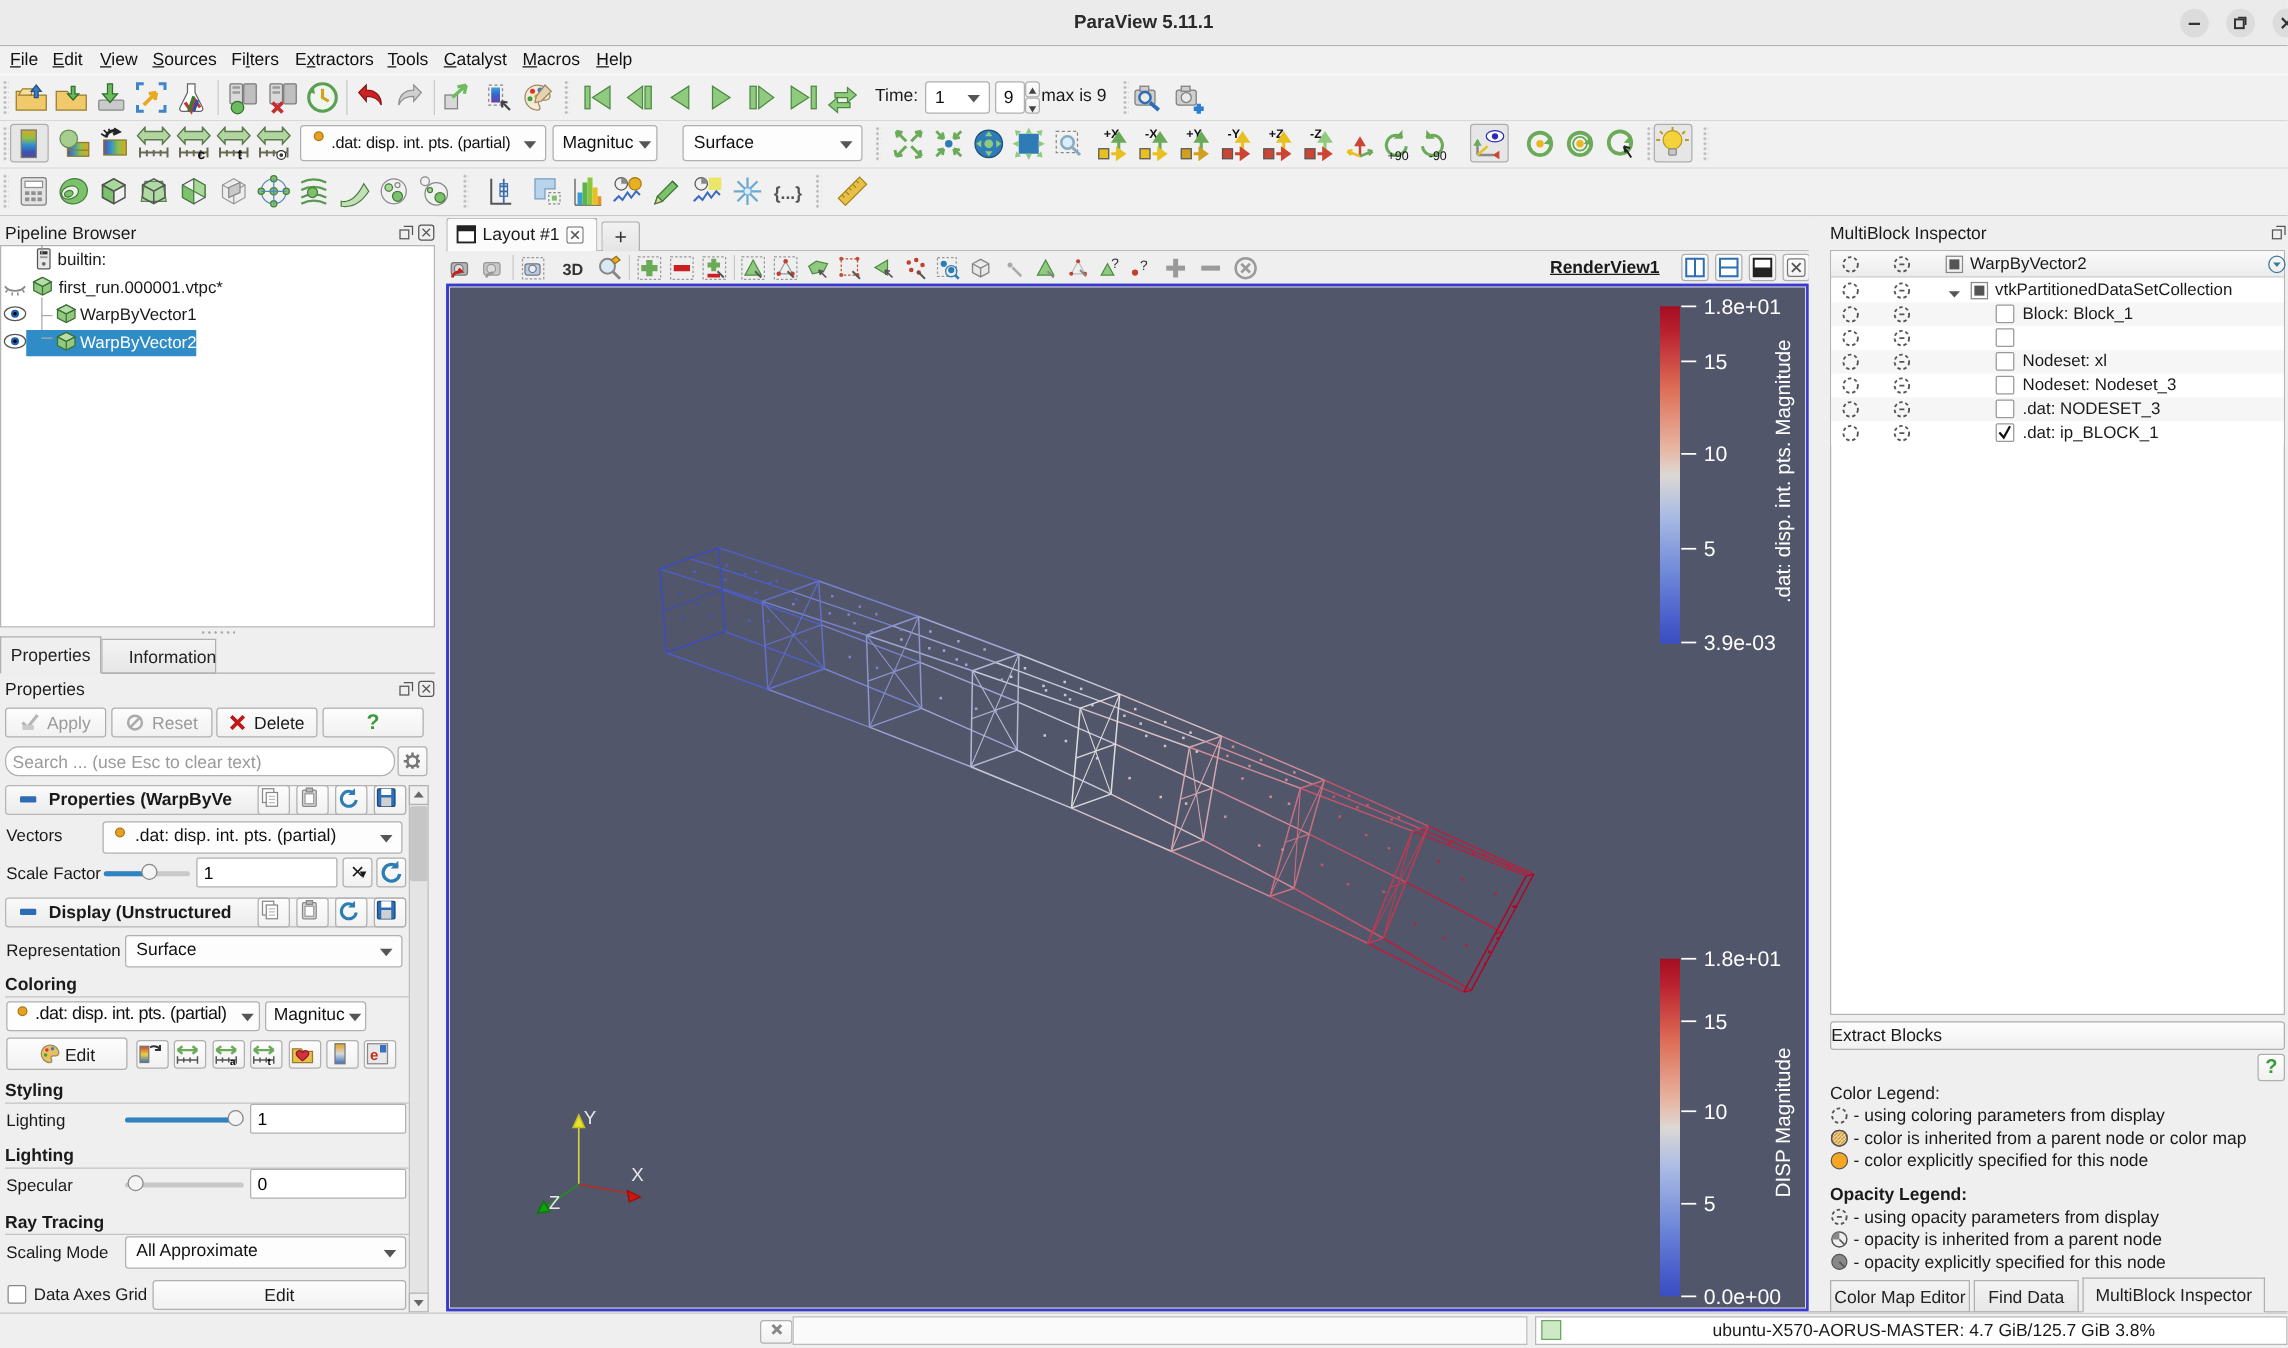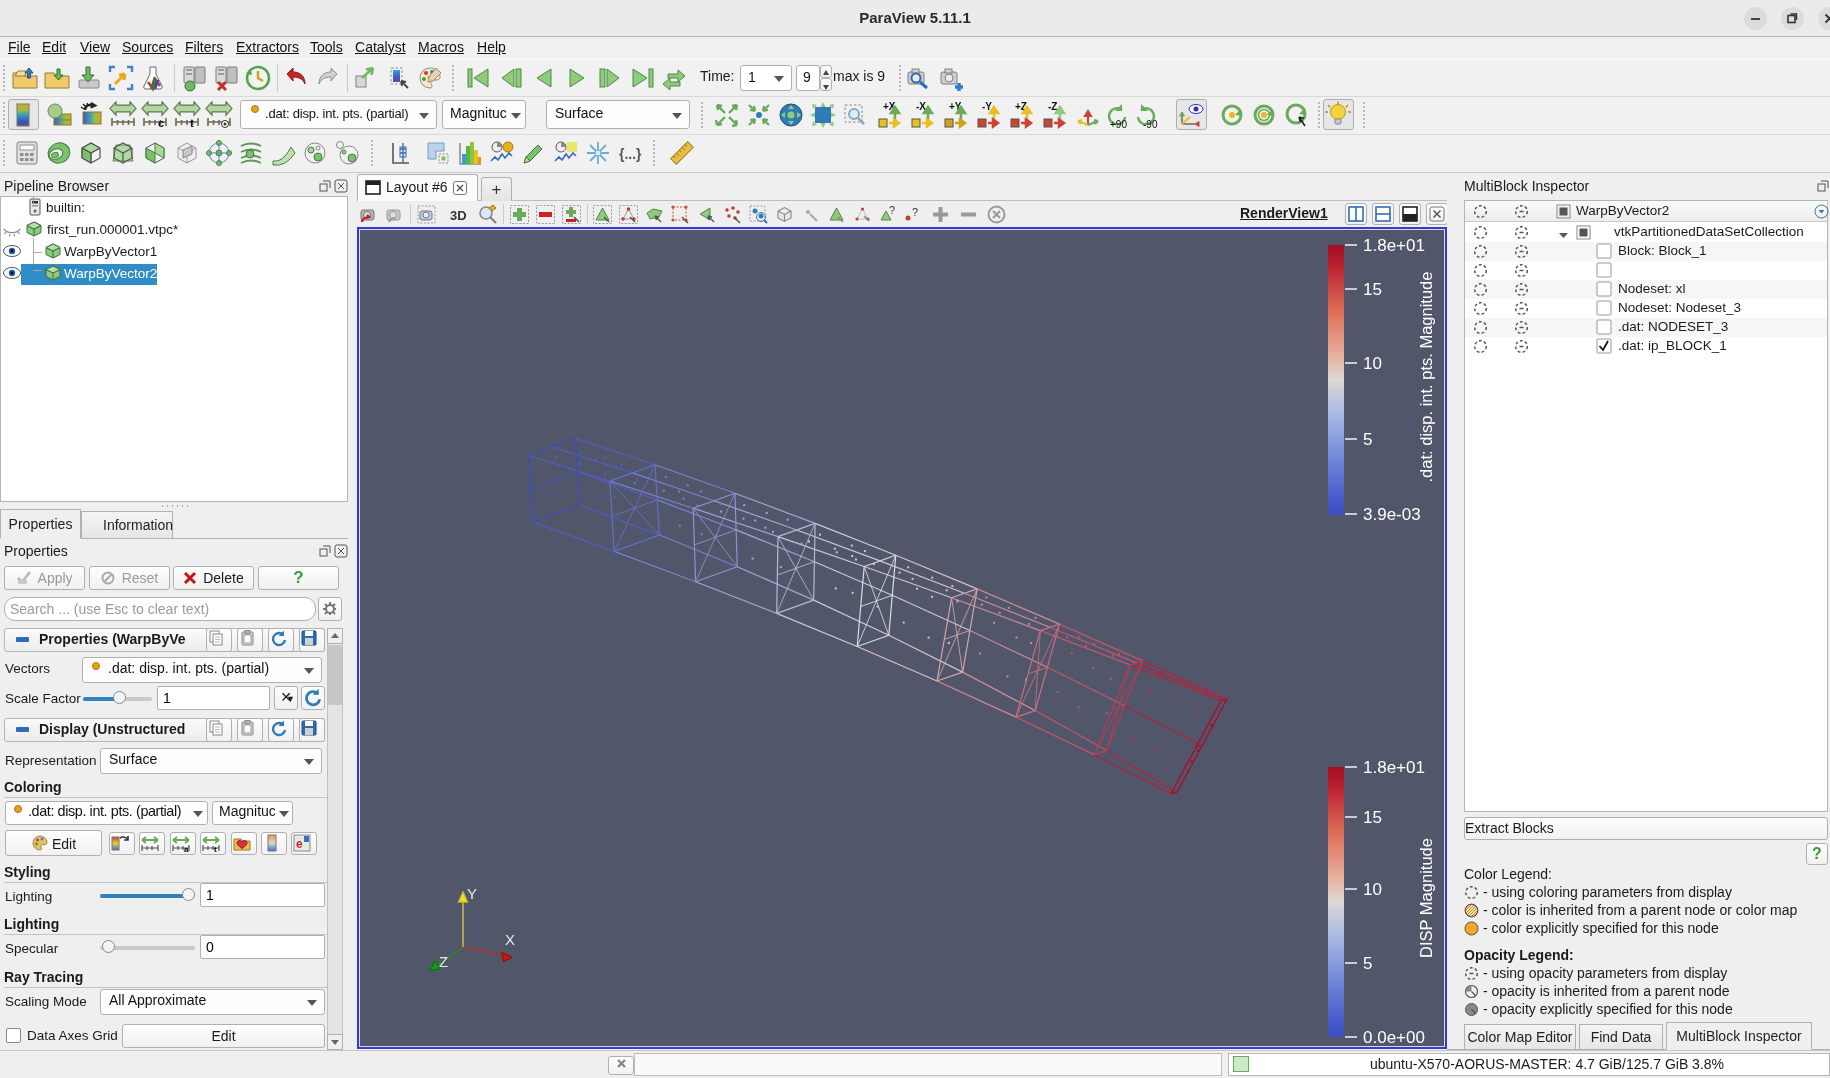--- a/index.html
+++ b/index.html
@@ -4,21 +4,21 @@
 *{margin:0;padding:0;box-sizing:border-box;}
 html,body{width:1830px;height:1078px;overflow:hidden;background:#efefef;
  font-family:"Liberation Sans",sans-serif;font-size:14px;color:#1a1a1a;}
 .abs,.prow,.combo,.menu,.docktitle,.tab,.btn{white-space:nowrap;}
 .abs{position:absolute;}
 #titlebar{left:0;top:0;width:1830px;height:37px;background:#ebebeb;border-bottom:1px solid #b4b4b4;}
 #title{left:0;top:0;width:1830px;height:36px;line-height:36px;text-align:center;font-weight:bold;font-size:15px;color:#2a2a2a;}
 .winbtn{top:7px;width:23px;height:23px;border-radius:50%;background:#dcdcdc;}
 .winbtn svg{position:absolute;left:5px;top:5px;}
 #menubar{left:0;top:37px;width:1830px;height:22px;background:#f1f1f1;}
-.menu{position:absolute;height:22px;line-height:21px;font-size:14px;color:#111;text-decoration:underline;}
+.menu{position:absolute;height:22px;line-height:21px;font-size:14px;color:#111;}
 .menu u{text-decoration:underline;}
 .tbrow{left:0;width:1830px;background:#f1f1f1;}
 #tb1{top:59px;height:38px;border-top:1px solid #fbfbfb;border-bottom:1px solid #d8d8d8;}
 #tb2{top:97px;height:38px;border-bottom:1px solid #d8d8d8;}
 #tb3{top:135px;height:38px;border-bottom:1px solid #c8c8c8;}
 .ic{position:absolute;width:28px;height:28px;}
 .tsep{position:absolute;top:5px;width:1px;height:26px;background:#c9c9c9;}
 .dsep{position:absolute;top:6px;width:5px;height:24px;
  background-image:radial-gradient(circle,#b9b9b9 1px,transparent 1.2px);background-size:4px 4px;}
 .combo{position:absolute;background:#fdfdfd;border:1px solid #b0b0b0;border-radius:3px;font-size:14px;color:#111;overflow:hidden;}
@@ -809,21 +809,21 @@
 <div class="abs" style="left:327px;top:1034px;width:16px;height:16px;background:#efefef;border:1px solid #b0b0b0;"><svg width="14" height="14" viewBox="0 0 14 14">
       <path d="M7 10 l4 -5 h-8 z" fill="#666"></path>
     </svg></div>
 <div class="abs" style="left:328px;top:645px;width:14px;height:60px;background:#c6c6c6;border-radius:2px;"></div>
 <div class="abs" id="tabbar"></div>
 <div class="abs" style="left:357px;top:174px;width:121px;height:27px;background:#fbfbfb;border:1px solid #b0b0b0;border-bottom:none;border-radius:3px 3px 0 0;"></div>
 <div class="abs" style="left:365px;top:180px;"><svg width="16" height="15" viewBox="0 0 16 15">
       <rect x="1" y="1" width="14" height="13" fill="#fff" stroke="#222" stroke-width="1.6"></rect>
       <rect x="1" y="1" width="14" height="4" fill="#222"></rect>
     </svg></div>
-<div class="abs" style="left:386px;top:179px;font-size:14px;">Layout #6</div>
+<div class="abs" style="left:386px;top:179px;font-size:14px;">Layout #1</div>
 <div class="abs" style="left:453px;top:181px;"><svg width="14" height="14" viewBox="0 0 14 14">
       <rect x="0.5" y="0.5" width="13" height="13" rx="2" fill="none" stroke="#777"></rect>
       <path d="M4 4 l6 6 m0 -6 l-6 6" stroke="#555" stroke-width="1.4"></path>
     </svg></div>
 <div class="abs" style="left:481px;top:177px;width:31px;height:24px;background:linear-gradient(#f2f2f2,#e4e4e4);border:1px solid #b0b0b0;border-bottom:none;border-radius:3px 3px 0 0;text-align:center;line-height:23px;font-size:17px;color:#333;">+</div>
 <div class="abs" id="viewtb"></div>
 <div class="abs" style="left:359px;top:204px;width:21px;height:21px;"><svg width="21" height="21" viewBox="0 0 21 21">
       <rect x="2" y="6" width="13" height="10" rx="2" fill="#b5b5b5" stroke="#777"></rect>
       <circle cx="8" cy="11" r="3.5" fill="#ddd" stroke="#777"></circle>
       <path d="M3 18 a7 5 0 0 1 7 -5 l-2 -2 m2 2 l-3 1" stroke="#c02020" stroke-width="2.2" fill="none"></path>
@@ -1266,21 +1266,21 @@
       <circle cx="7.5" cy="7.5" r="5.8" fill="none" stroke="#555" stroke-width="1.5" stroke-dasharray="2.8 2.2"></circle>
       <path d="M5.5 7.5 h4" stroke="#555" stroke-width="1.5"></path>
     </svg></div>
 <div class="abs" style="left:1558px;top:227px;"><svg width="11" height="9" viewBox="0 0 11 9">
       <path d="M1 2 l4.5 5 4.5 -5 z" fill="#555"></path>
     </svg></div>
 <div class="abs" style="left:1576px;top:225px;"><svg width="15" height="15">
       <rect x="1" y="1" width="13" height="13" fill="none" stroke="#888"></rect>
       <rect x="3.5" y="3.5" width="8" height="8" fill="#555"></rect>
     </svg></div>
-<div class="abs" style="left:1596px;top:224px;font-size:13.5px;margin-left:18px;">vtkPartitionedDataSetCollection</div>
+<div class="abs" style="left:1596px;top:224px;font-size:13.5px;">vtkPartitionedDataSetCollection</div>
 <div class="abs" style="left:1465px;top:242px;width:362px;height:19px;background:#f6f6f6;"></div>
 <div class="abs" style="left:1473px;top:244px;"><svg width="15" height="15">
       <circle cx="7.5" cy="7.5" r="5.8" fill="none" stroke="#555" stroke-width="1.5" stroke-dasharray="2.8 2.2"></circle>
     </svg></div>
 <div class="abs" style="left:1514px;top:244px;"><svg width="15" height="15">
       <circle cx="7.5" cy="7.5" r="5.8" fill="none" stroke="#555" stroke-width="1.5" stroke-dasharray="2.8 2.2"></circle>
       <path d="M5.5 7.5 h4" stroke="#555" stroke-width="1.5"></path>
     </svg></div>
 <div class="abs" style="left:1596px;top:243px;"><svg width="16" height="16">
       <rect x="1" y="1" width="14" height="14" fill="#fff" stroke="#999" rx="1"></rect>

